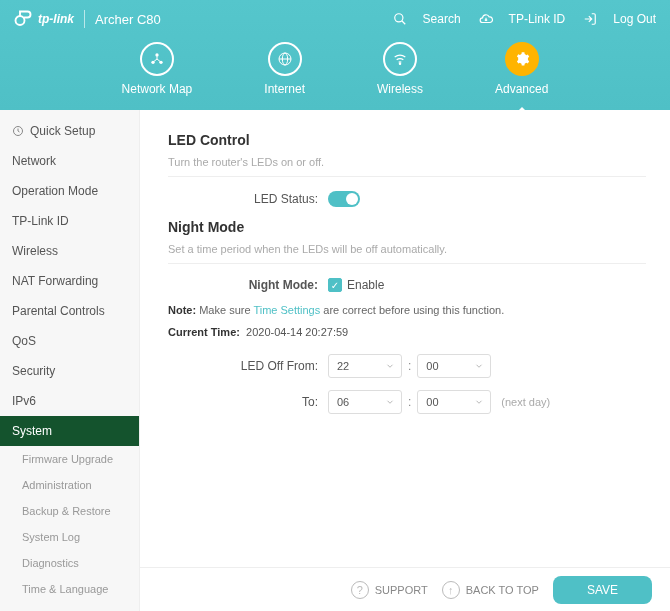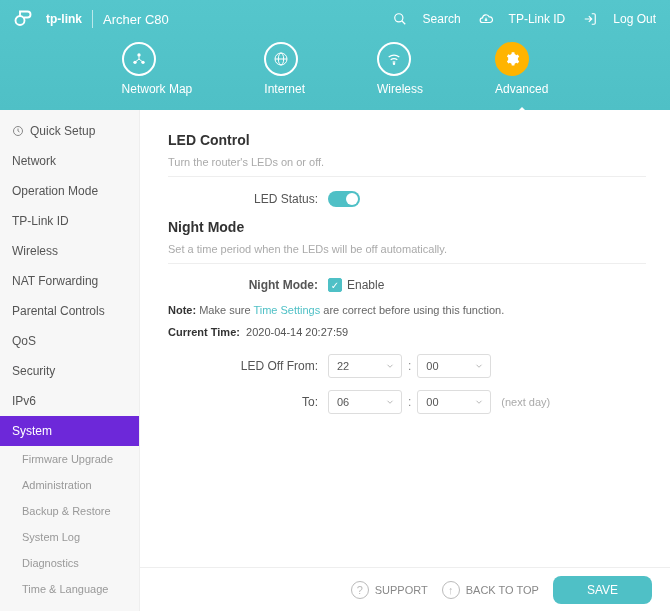--- a/index.html
+++ b/index.html
@@ -1,36 +1,36 @@
 <!DOCTYPE html>
 <html><head>
 <meta charset="utf-8">
 <style>
   * { box-sizing: border-box; margin: 0; padding: 0; }
   body { font-family: Arial, Helvetica, sans-serif; font-size: 12px; color: #555; width: 670px; height: 611px; overflow: hidden; background: #fff; }
   .header { background: linear-gradient(#55c6cc, #4fc0c6); height: 110px; color: #fff; position: relative; }
   .topbar { display: flex; align-items: center; height: 38px; padding: 0 14px; }
-  .logo { display: flex; align-items: center; gap: 14px; font-weight: bold; }
+  .logo { display: flex; align-items: center; gap: 6px; font-weight: bold; font-style: italic; }
   .logo svg { display: block; }
   .divider { width: 1px; height: 18px; background: rgba(255,255,255,.6); margin: 0 10px; }
   .model { font-size: 13px; }
   .spacer { flex: 1; }
   .hbtn { display: flex; align-items: center; gap: 16px; color: #fff; font-size: 12px; margin-left: 18px; cursor: pointer; }
   .hbtn svg { display: block; }
   .tabs { display: flex; justify-content: center; gap: 72px; margin-top: 4px; }
-  .tab { display: flex; flex-direction: column; align-items: flex-start; gap: 6px; cursor: pointer; position: relative; }
+  .tab { display: flex; flex-direction: column; align-items: center; gap: 6px; cursor: pointer; position: relative; }
   .tab .circ { width: 34px; height: 34px; border: 2px solid #fff; border-radius: 50%; display: flex; align-items: center; justify-content: center; }
   .tab.active .circ { background: #ffb400; border-color: #ffb400; }
   .tab-label { font-size: 12px; color: #fff; }
   .tab.active::after { content: ""; position: absolute; bottom: -20px; left: 50%; transform: translateX(-50%); border: 9px solid transparent; border-bottom-color: #fff; }
   .body { display: flex; height: 501px; }
   .sidebar { width: 140px; background: #f7f7f7; border-right: 1px solid #eee; overflow-y: auto; padding-top: 6px; }
   .sidebar::-webkit-scrollbar { width: 0; }
   .nav-item { padding: 8px 12px; font-size: 12px; color: #555; cursor: pointer; display: flex; align-items: center; gap: 6px; }
-  .nav-item.active { background: #6d28d9; color: #fff; }
+  .nav-item.active { background: #14532d; color: #fff; }
   .sub-item { padding: 7px 8px 7px 22px; font-size: 11px; color: #999; cursor: pointer; }
   .content { flex: 1; position: relative; padding: 22px 24px 0 28px; overflow: hidden; }
   .sec-title { font-size: 14px; font-weight: bold; color: #333; margin-bottom: 8px; }
   .sec-desc { font-size: 11px; color: #aaa; margin-bottom: 8px; }
   .hr { height: 1px; background: #eee; margin-bottom: 14px; }
   .row { display: flex; align-items: center; margin-bottom: 12px; }
   .row .lbl { width: 160px; text-align: right; padding-right: 10px; font-size: 12px; color: #555; }
   .toggle { width: 32px; height: 16px; border-radius: 10px; background: #4fc0c6; position: relative; }
   .toggle::after { content: ""; width: 12px; height: 12px; background: #fff; border-radius: 50%; position: absolute; top: 2px; right: 2px; }
   .chk { width: 14px; height: 14px; border: 1px solid #4fc0c6; background: #4fc0c6; color: #fff; display: flex; align-items: center; justify-content: center; border-radius: 2px; font-size: 10px; }

